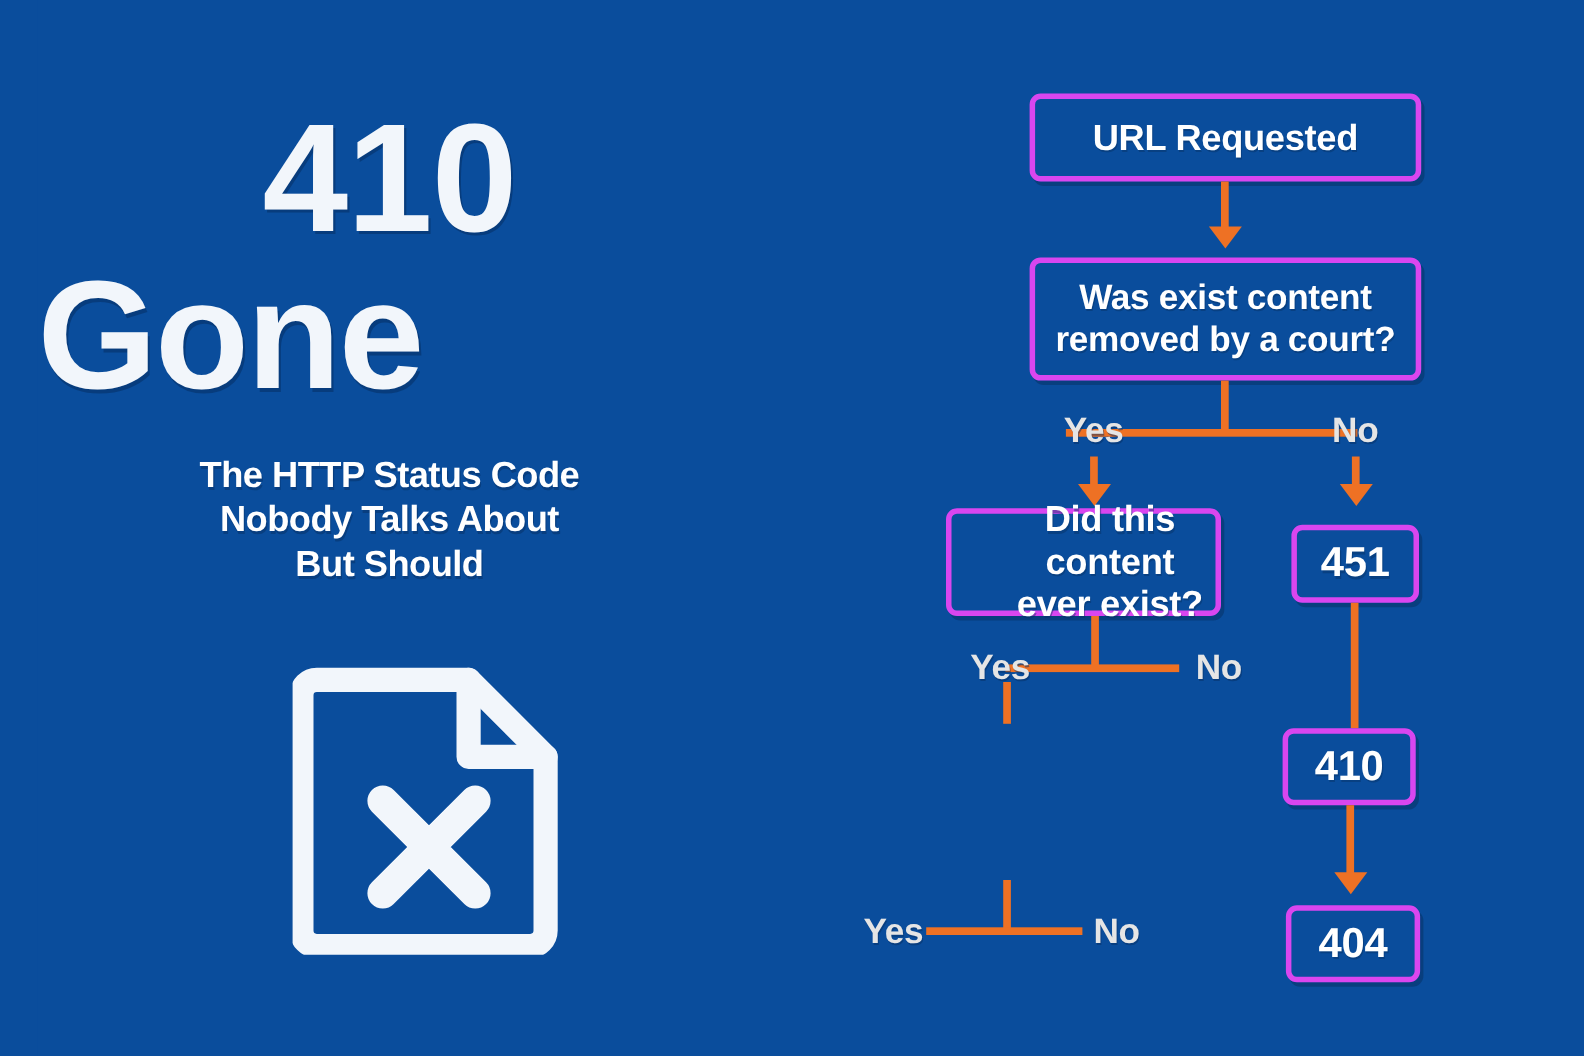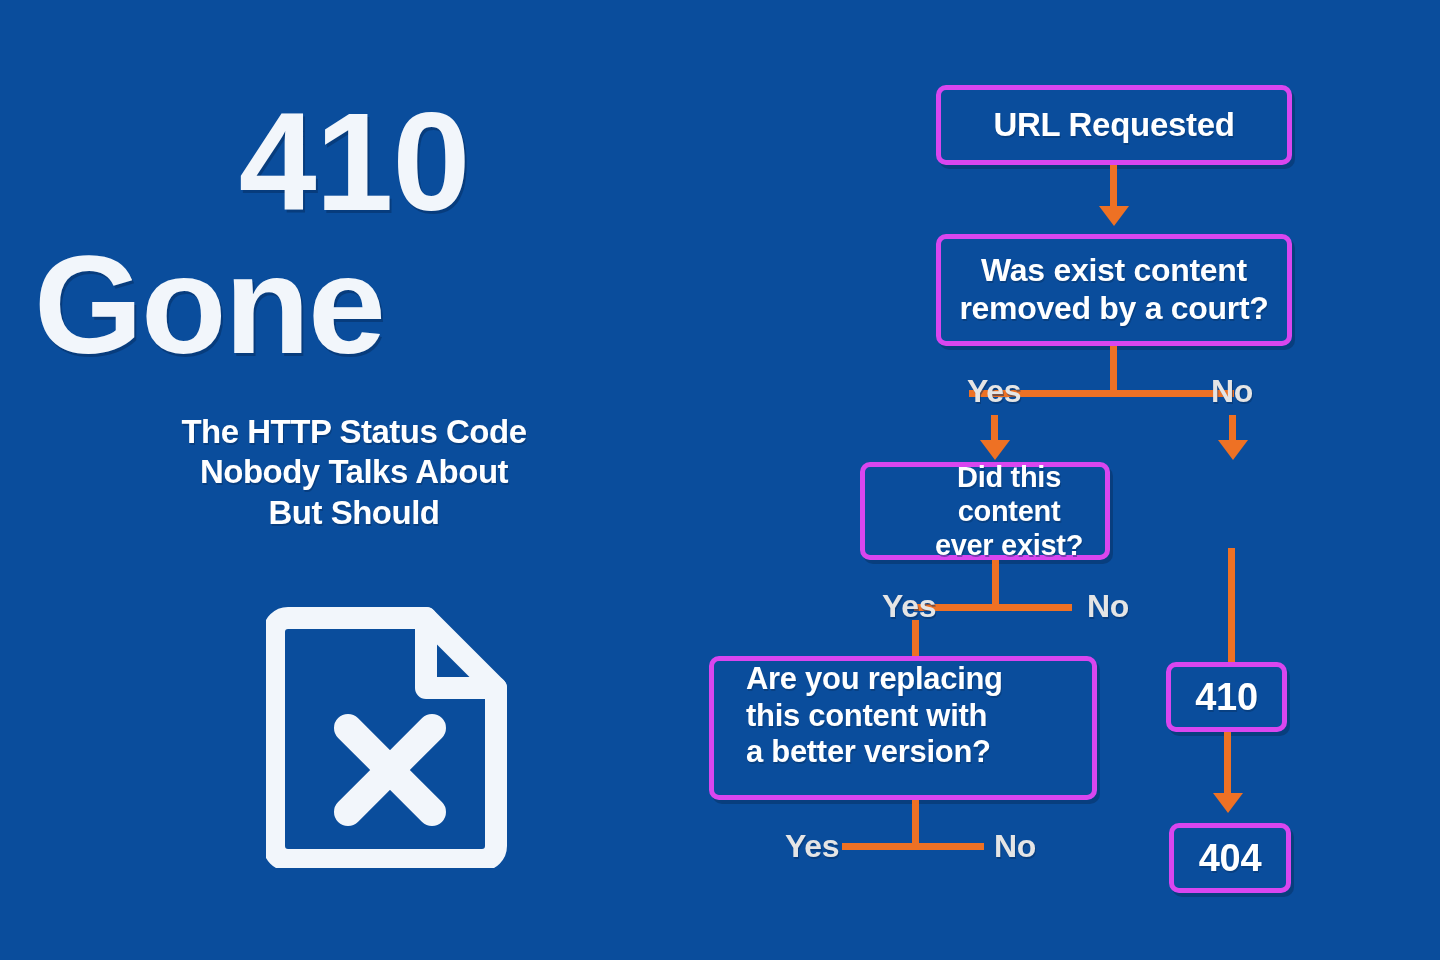--- a/index.html
+++ b/index.html
@@ -174,45 +174,43 @@
 
     <div class="branch-label" style="left:293px; top:373px;">Yes</div>
     <div class="branch-label" style="left:537px; top:373px;">No</div>
 
     <div class="conn conn-v" style="left:317px; top:415px; height:32px;"></div>
     <div class="arrowhead" style="left:306px; top:440px;"></div>
 
     <div class="conn conn-v" style="left:555px; top:415px; height:32px;"></div>
     <div class="arrowhead" style="left:544px; top:440px;"></div>
 
-    <div class="node" style="left:186px; top:462px; width:250px; height:98px; font-size:29px; flex-direction:column;padding-left:48px;">
+    <div class="node" style="left:186px; top:462px; width:250px; height:98px; font-size:33px; flex-direction:column;padding-left:48px;">
       <span>Did this content</span>
       <span>ever exist?</span>
     </div>
 
     <div class="conn conn-v" style="left:318px; top:560px; height:50px;"></div>
     <div class="conn conn-h" style="left:240px; top:604px; width:158px;"></div>
 
     <div class="branch-label" style="left:208px; top:588px;">Yes</div>
     <div class="branch-label" style="left:413px; top:588px;">No</div>
 
     <div class="conn conn-v" style="left:238px; top:620px; height:38px;"></div>
 
-    <div class="node left-align" style="left:35px; top:656px; width:388px; height:144px; font-size:31px; flex-direction:column; padding-left:32px; align-items:flex-start;">
-      <span>Are you replacing</span>
-      <span>this content with</span>
-      <span>a better version?</span>
-    </div>
 
     <div class="conn conn-v" style="left:238px; top:800px; height:50px;"></div>
     <div class="conn conn-h" style="left:168px; top:843px; width:142px;"></div>
 
     <div class="branch-label" style="left:111px; top:828px;">Yes</div>
     <div class="branch-label" style="left:320px; top:828px;">No</div>
 
+    <div class="node" style="left:500px; top:477px; width:116px; height:71px; font-size:38px;">
+      <span>451</span>
+    </div>
 
     <div class="conn conn-v" style="left:554px; top:548px; height:114px;"></div>
 
     <div class="node" style="left:492px; top:662px; width:121px; height:70px; font-size:38px;">
       <span>410</span>
     </div>
 
     <div class="conn conn-v" style="left:550px; top:732px; height:68px;"></div>
     <div class="arrowhead" style="left:539px; top:793px;"></div>
 

